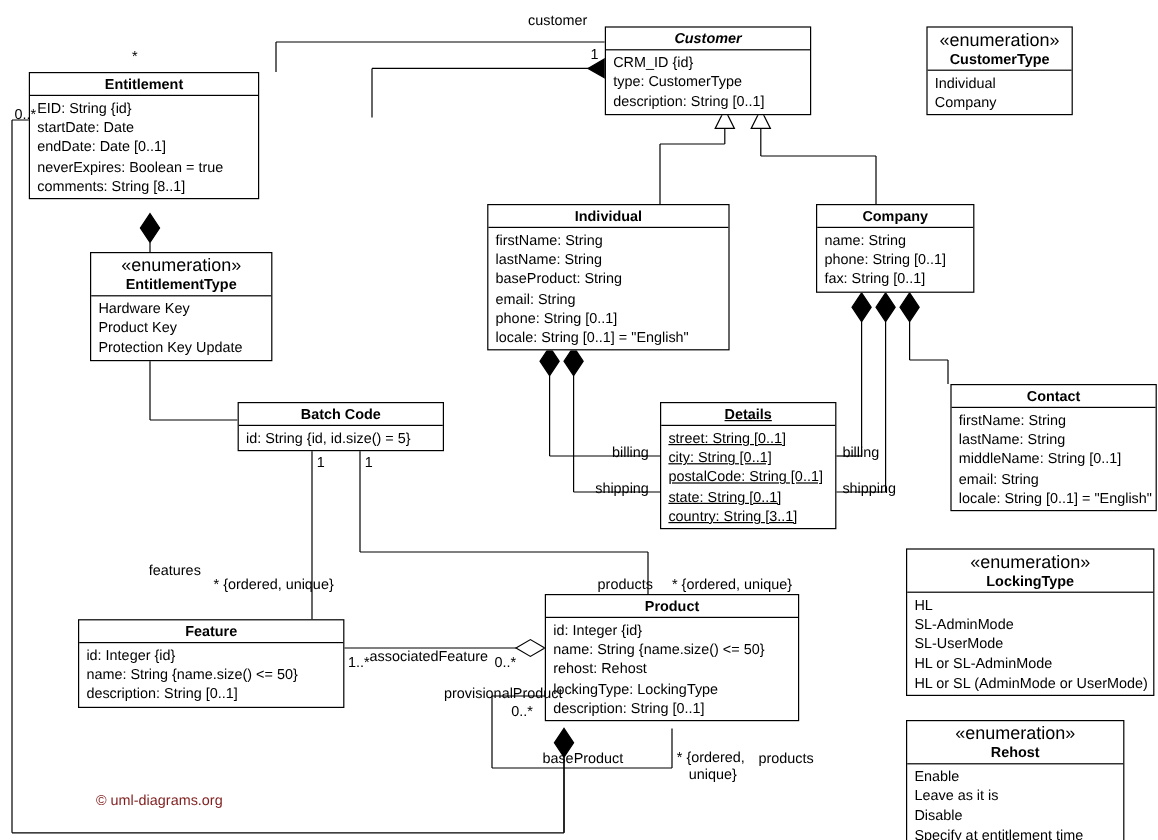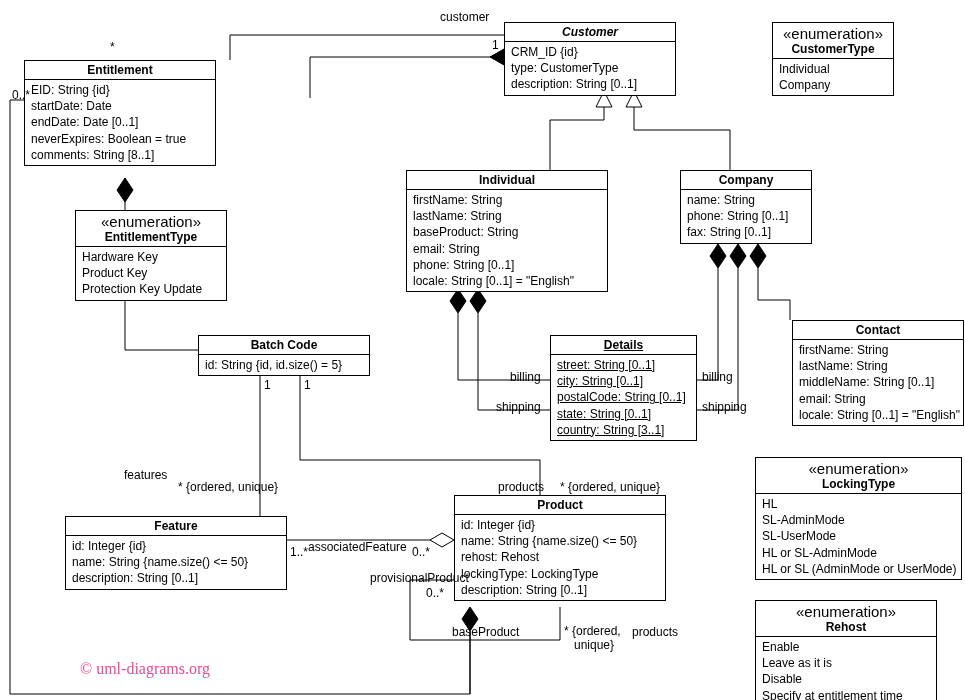--- a/index.html
+++ b/index.html
@@ -4,21 +4,21 @@
 <style>
   html,body{margin:0;padding:0;background:#fff;font-family:Arial,Helvetica,sans-serif;font-size:12px;color:#000;}
   .canvas{position:relative;width:965px;height:700px;}
   .class-box{position:absolute;border:1px solid #000;background:#fff;}
   .class-name{border-bottom:1px solid #000;text-align:center;font-weight:bold;padding:2px 6px;white-space:nowrap;}
   .class-name .stereo{font-weight:normal;display:block;font-size:15px;}
   .class-name.italic{font-style:italic;}
   .class-body{padding:2px 6px;}
   .class-body div{white-space:nowrap;line-height:1.35;}
   .label{position:absolute;font-size:12px;white-space:nowrap;}
-  .watermark{position:absolute;color:#ec4899;font-family:Liberation Serif, serif;font-size:16px;}
+  .watermark{position:absolute;color:#7f1d1d;font-family:Liberation Sans, sans-serif;font-size:12px;}
   svg{position:absolute;left:0;top:0;overflow:visible;}
   svg line, svg polyline, svg polygon, svg path{stroke:#000;stroke-width:1;fill:none;}
   svg .hollow{fill:#fff;}
   svg .solid{fill:#000;}
 </style>
 </head>
 <body>
 
 <div class="canvas">
 

